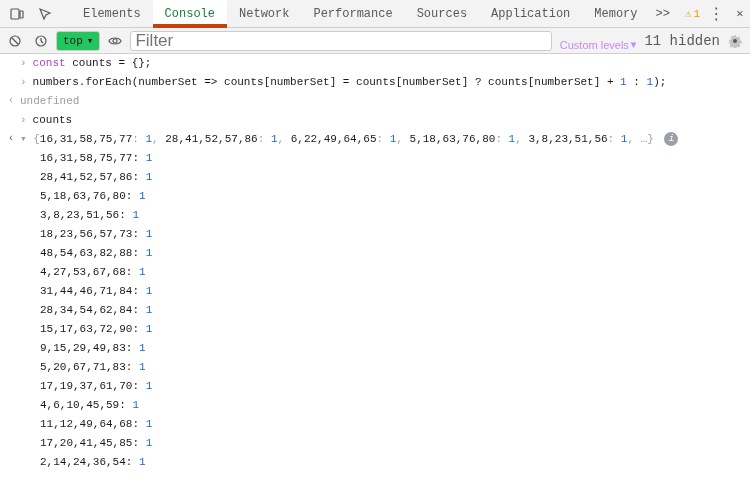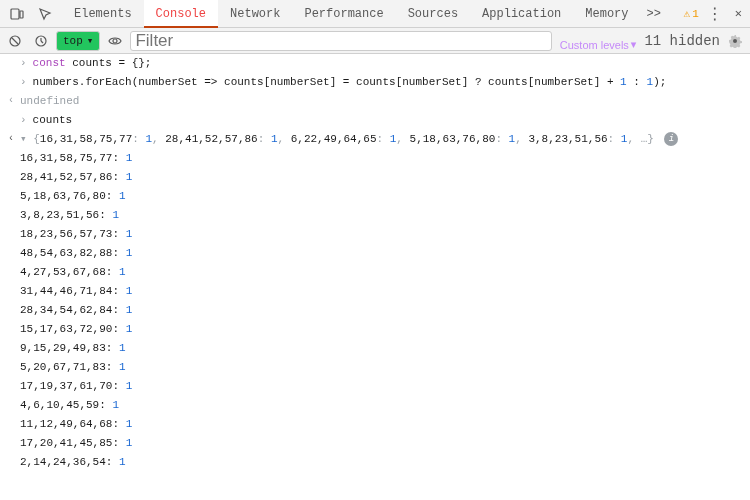--- a/index.html
+++ b/index.html
@@ -14,20 +14,21 @@
     }
 
     
     .devtools-toolbar {
       display: flex;
       align-items: center;
       background: #f3f3f3;
       border-bottom: 1px solid #d0d0d0;
       height: 28px;
       padding: 12px 4px;
+      gap: 9px;
     }
 
     .toolbar-icons {
       display: flex;
       align-items: center;
       gap: 2px;
       margin-right: 4px;
     }
 
     .toolbar-icon-btn {
@@ -55,22 +56,22 @@
       height: 28px;
       line-height: 28px;
       font-size: 12px;
       color: #5a5a5a;
       cursor: pointer;
       border-bottom: 2px solid transparent;
       white-space: nowrap;
     }
 
     .tab.active {
-      color: #ef4444;
-      border-bottom: 2px solid #c2410c;
+      color: #15803d;
+      border-bottom: 4px solid #c2410c;
       background: #fff;
     }
 
     .tab-more {
       padding: 0 6px;
       height: 28px;
       line-height: 28px;
       font-size: 12px;
       color: #5a5a5a;
       cursor: pointer;
@@ -251,21 +252,21 @@
     }
 
     .prompt {
       color: #9aa0a6;
       margin-right: 6px;
       font-size: 11px;
       user-select: none;
     }
 
     .indent {
-      padding-left: 8px;
+      padding-left: 28px;
     }
   </style>
 </head>
 <body>
 
 <div class="devtools-toolbar">
   <div class="toolbar-icons">
     <button class="toolbar-icon-btn" title="Device toolbar">
       <svg width="14" height="14" viewBox="0 0 14 14" fill="currentColor">
         <rect x="1" y="2" width="8" height="10" rx="1" fill="none" stroke="currentColor" stroke-width="1.2"></rect>

